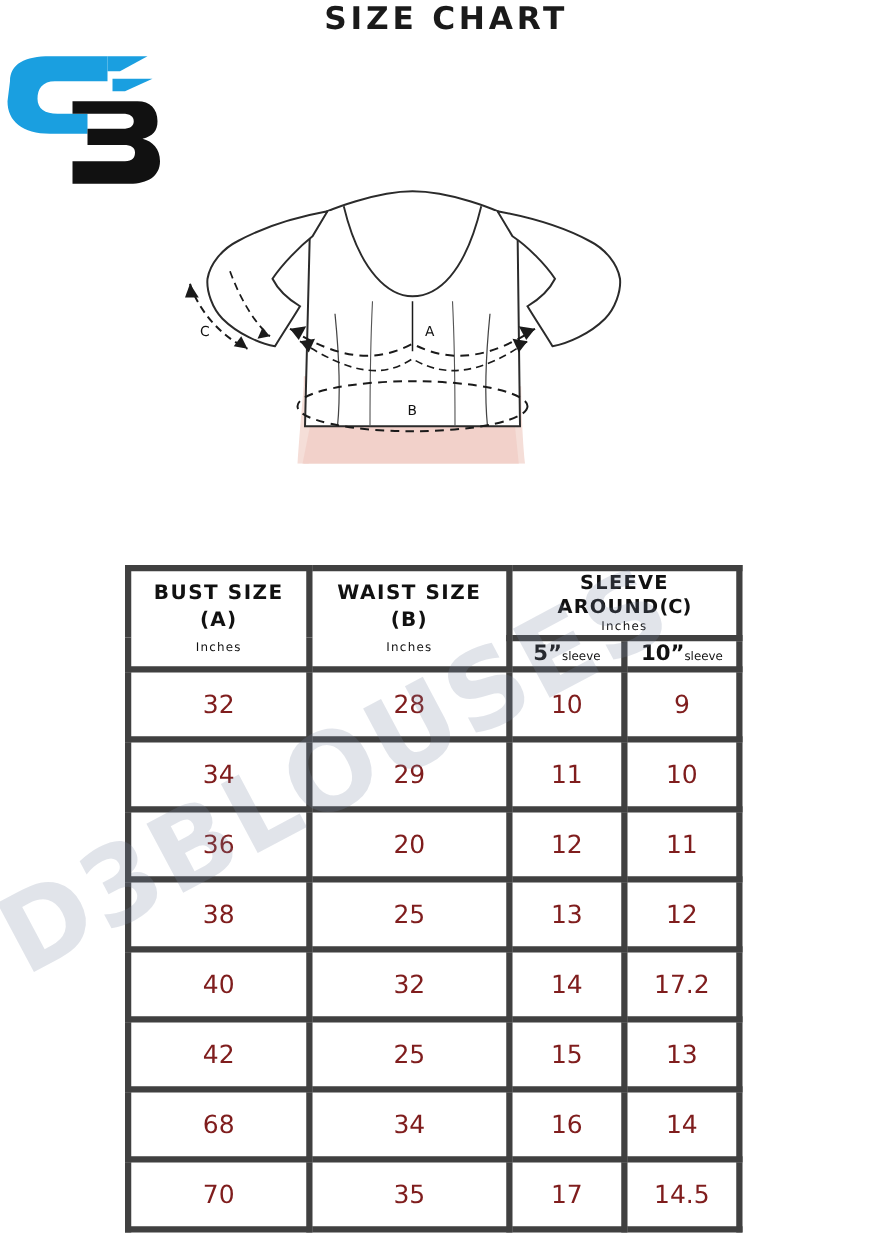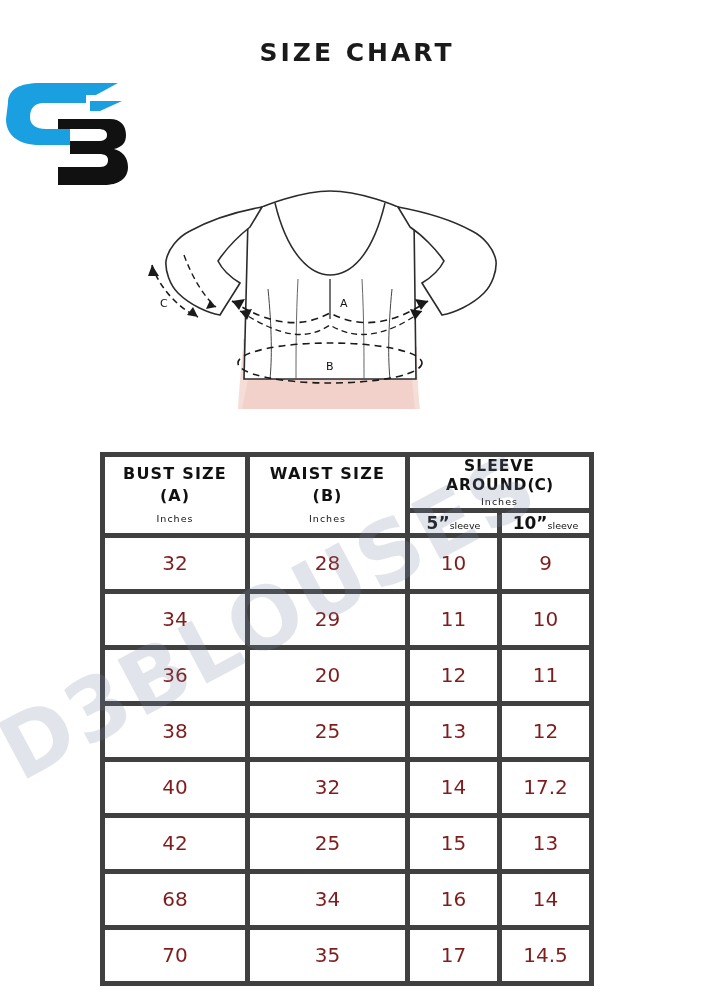--- a/index.html
+++ b/index.html
@@ -22,21 +22,20 @@
     height: 1000px;
   }
 
   
   .title {
     text-align: center;
     font-size: 25px;
     font-weight: bold;
     letter-spacing: 3px;
     color: #1a1a1a;
-    padding-top: 38px;
     font-family: "DejaVu Sans", sans-serif;
   }
 
   
   .illustration {
     position: relative;
     width: 714px;
     height: 330px;
     margin-top: 12px;
   }

